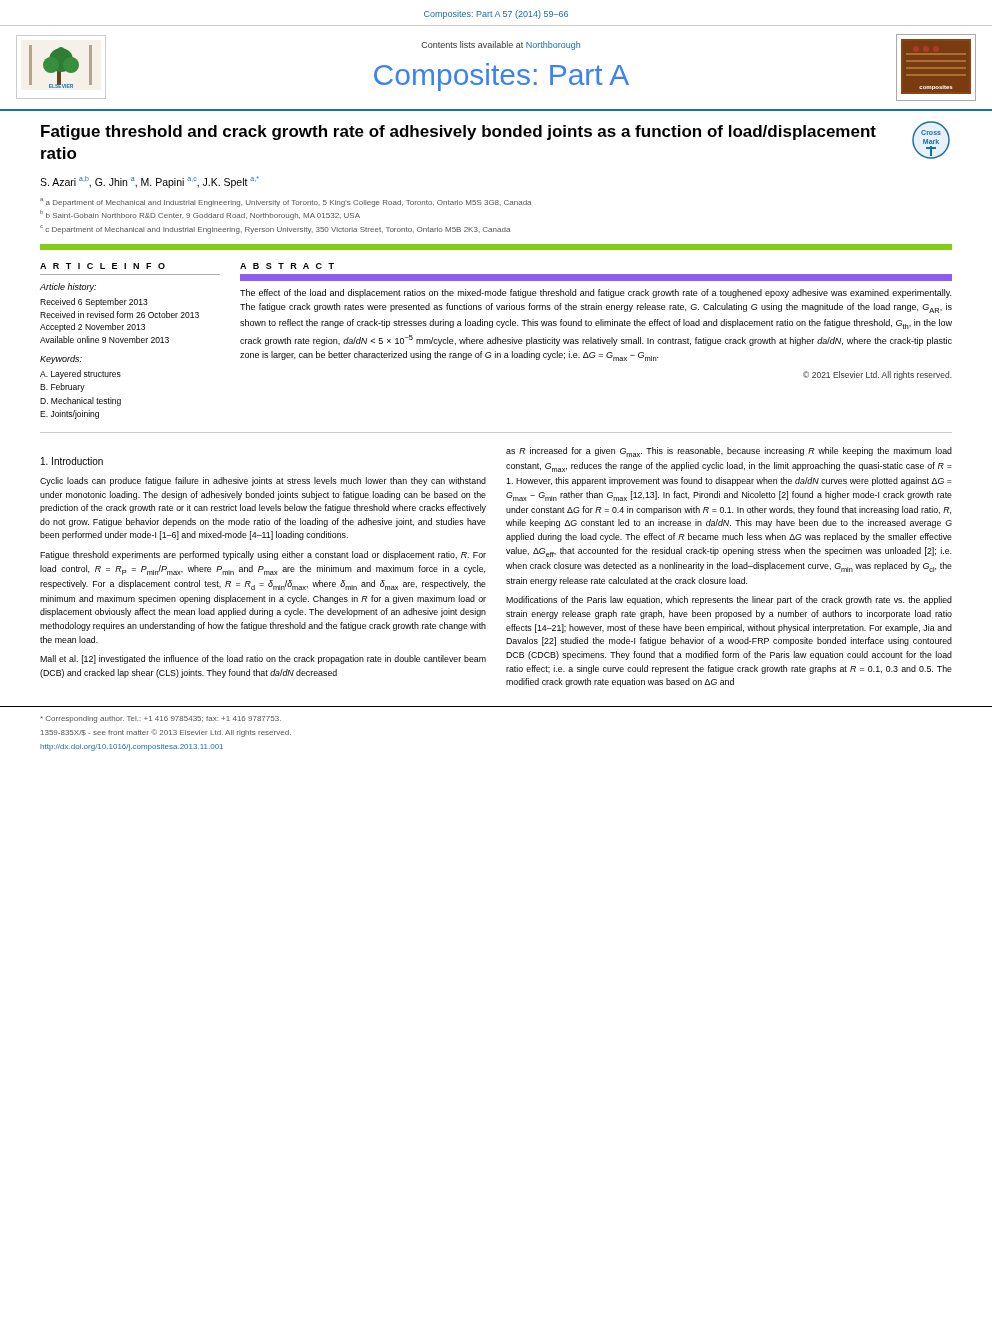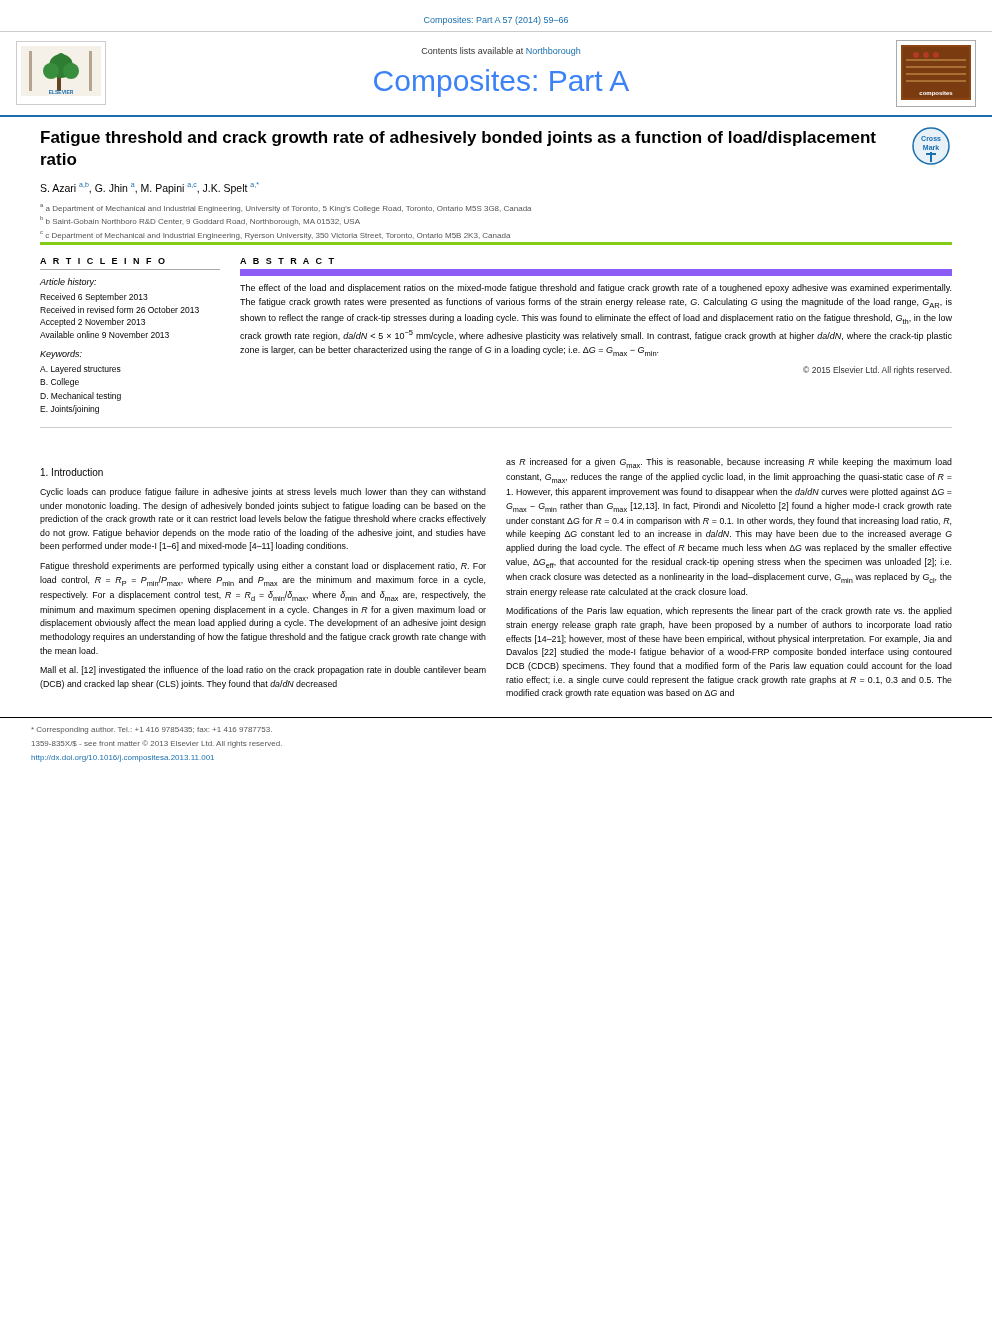--- a/index.html
+++ b/index.html
@@ -9,21 +9,21 @@
       color: #000;
       width: 992px;
       min-height: 1323px;
       font-size: 10px;
       line-height: 1.4;
     }
 
     
     .top-bar {
       text-align: center;
-      padding: 14px 0 4px;
+      padding: 8px 0 4px;
       border-bottom: 1px solid #ccc;
       font-size: 9px;
       color: #1a6faf;
       font-family: Arial, sans-serif;
     }
 
     
     .journal-header {
       display: flex;
       align-items: center;
@@ -79,21 +79,22 @@
     
     .article-content {
       padding: 10px 40px 10px 40px;
     }
 
     
     .article-title-section {
       display: flex;
       align-items: flex-start;
       margin-bottom: 10px;
-      border-bottom: 3px solid #84cc16;
+      border-bottom: 6px solid #84cc16;
+      padding-bottom: 8px;
     }
     .article-title-text {
       flex: 1;
     }
     .article-title-text h1 {
       font-size: 17px;
       font-family: Arial, sans-serif;
       font-weight: bold;
       line-height: 1.3;
       margin-bottom: 8px;
@@ -193,21 +194,20 @@
       color: #333;
     }
 
     
     .body-columns {
       display: flex;
       gap: 20px;
     }
     .left-column, .right-column {
       flex: 1;
-      margin-top: 16px;
     }
 
     
     .section-heading {
       font-size: 10px;
       font-family: Arial, sans-serif;
       font-weight: normal;
       margin-bottom: 6px;
       margin-top: 10px;
     }
@@ -216,21 +216,21 @@
       font-size: 8.8px;
       font-family: Arial, sans-serif;
       line-height: 1.55;
       text-align: justify;
       margin-bottom: 6px;
     }
 
     
     .footer-bar {
       border-top: 1px solid #000;
-      padding: 6px 31px;
+      padding: 6px 40px;
       font-size: 8px;
       font-family: Arial, sans-serif;
       color: #555;
     }
     .footer-bar .footnote {
       margin-bottom: 3px;
     }
     .footer-bar .doi-line {
       color: #1a6faf;
     }
@@ -329,32 +329,32 @@
     <div class="article-info">
       <h3>A R T I C L E   I N F O</h3>
       <span class="section-label">Article history:</span>
       <div class="info-row">Received 6 September 2013</div>
       <div class="info-row">Received in revised form 26 October 2013</div>
       <div class="info-row">Accepted 2 November 2013</div>
       <div class="info-row">Available online 9 November 2013</div>
       <span class="section-label">Keywords:</span>
       <div class="keywords-list">
         <div>A. Layered structures</div>
-        <div>B. College</div>
+        <div>B. February</div>
         <div>D. Mechanical testing</div>
         <div>E. Joints/joining</div>
       </div>
     </div>
 
     <div class="abstract-section">
       <h3>A B S T R A C T</h3>
       <div class="abstract-text">
         The effect of the load and displacement ratios on the mixed-mode fatigue threshold and fatigue crack growth rate of a toughened epoxy adhesive was examined experimentally. The fatigue crack growth rates were presented as functions of various forms of the strain energy release rate, <span class="italic">G</span>. Calculating <span class="italic">G</span> using the magnitude of the load range, <span class="italic">G</span><sub>AR</sub>, is shown to reflect the range of crack-tip stresses during a loading cycle. This was found to eliminate the effect of load and displacement ratio on the fatigue threshold, <span class="italic">G</span><sub>th</sub>, in the low crack growth rate region, <span class="italic">da</span>/<span class="italic">dN</span> &lt; 5 × 10<sup>−5</sup> mm/cycle, where adhesive plasticity was relatively small. In contrast, fatigue crack growth at higher <span class="italic">da</span>/<span class="italic">dN</span>, where the crack-tip plastic zone is larger, can be better characterized using the range of <span class="italic">G</span> in a loading cycle; i.e. Δ<span class="italic">G</span> = <span class="italic">G</span><sub>max</sub> − <span class="italic">G</span><sub>min</sub>.
       </div>
-      <div class="abstract-copyright">© 2015 Elsevier Ltd. All rights reserved.</div>
+      <div class="abstract-copyright">© 2021 Elsevier Ltd. All rights reserved.</div>
     </div>
   </div>
 
   <div class="body-columns">
 
     <div class="left-column">
       <div class="section-heading">1.  Introduction</div>
 
       <div class="body-text">
         Cyclic loads can produce fatigue failure in adhesive joints at stress levels much lower than they can withstand under monotonic loading. The design of adhesively bonded joints subject to fatigue loading can be based on the prediction of the crack growth rate or it can restrict load levels below the fatigue threshold where cracks effectively do not grow. Fatigue behavior depends on the mode ratio of the loading of the adhesive joint, and studies have been performed under mode-I [1–6] and mixed-mode [4–11] loading conditions.

